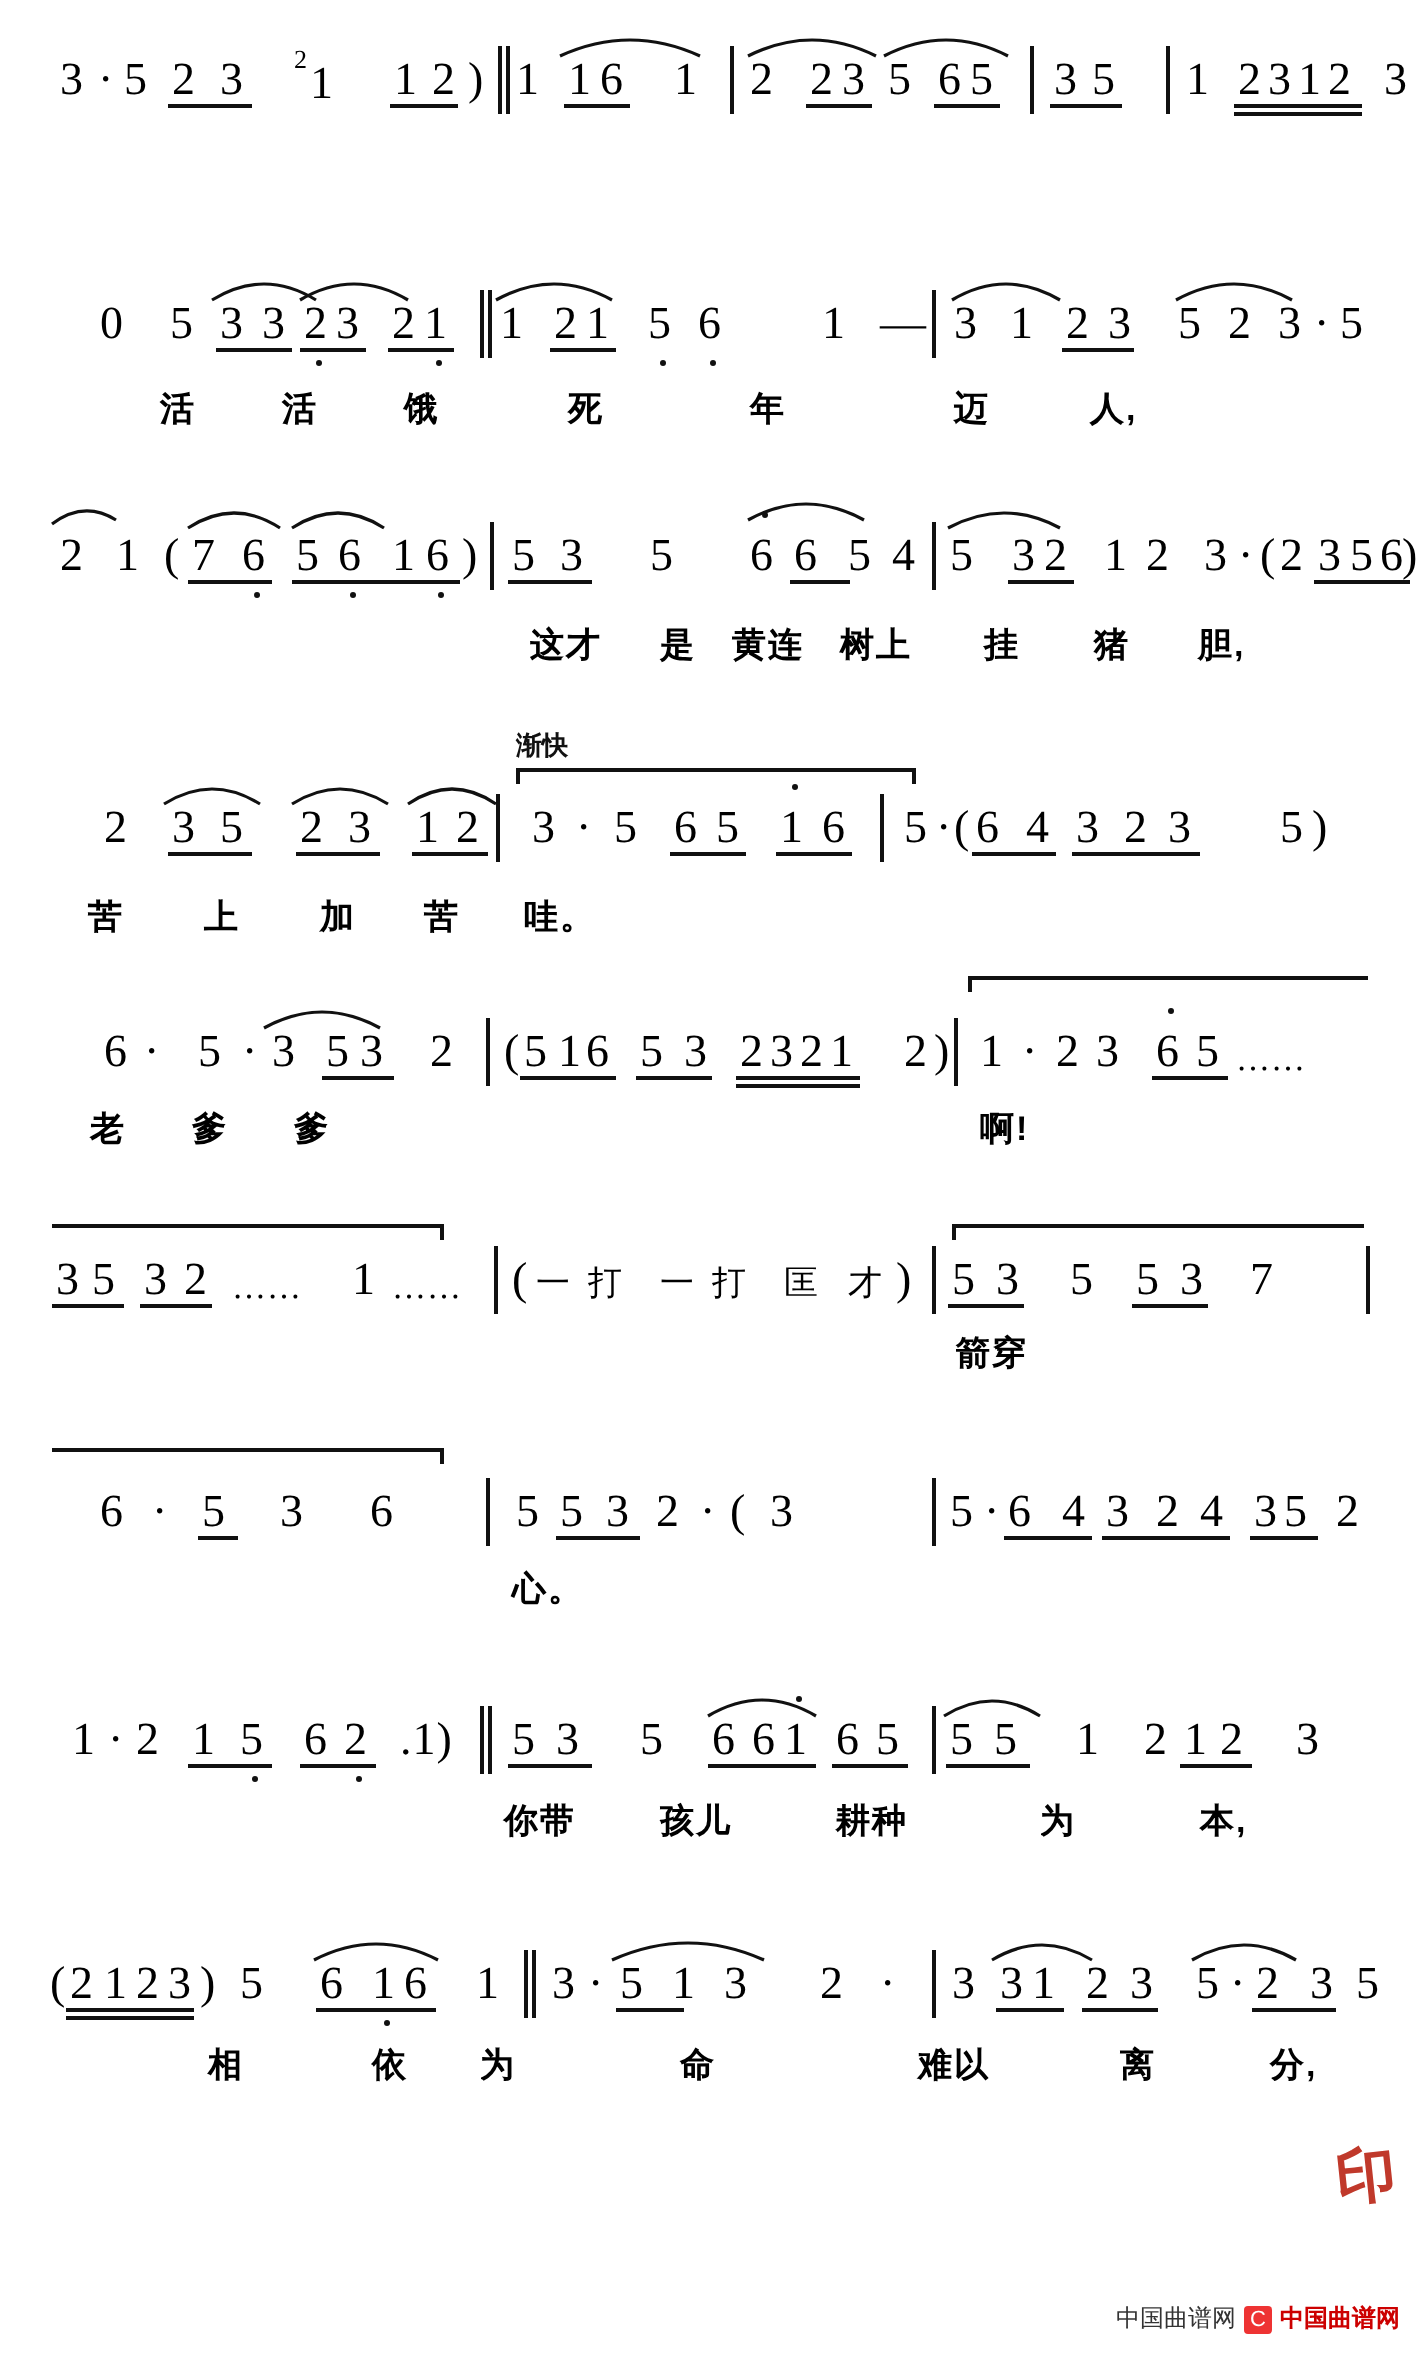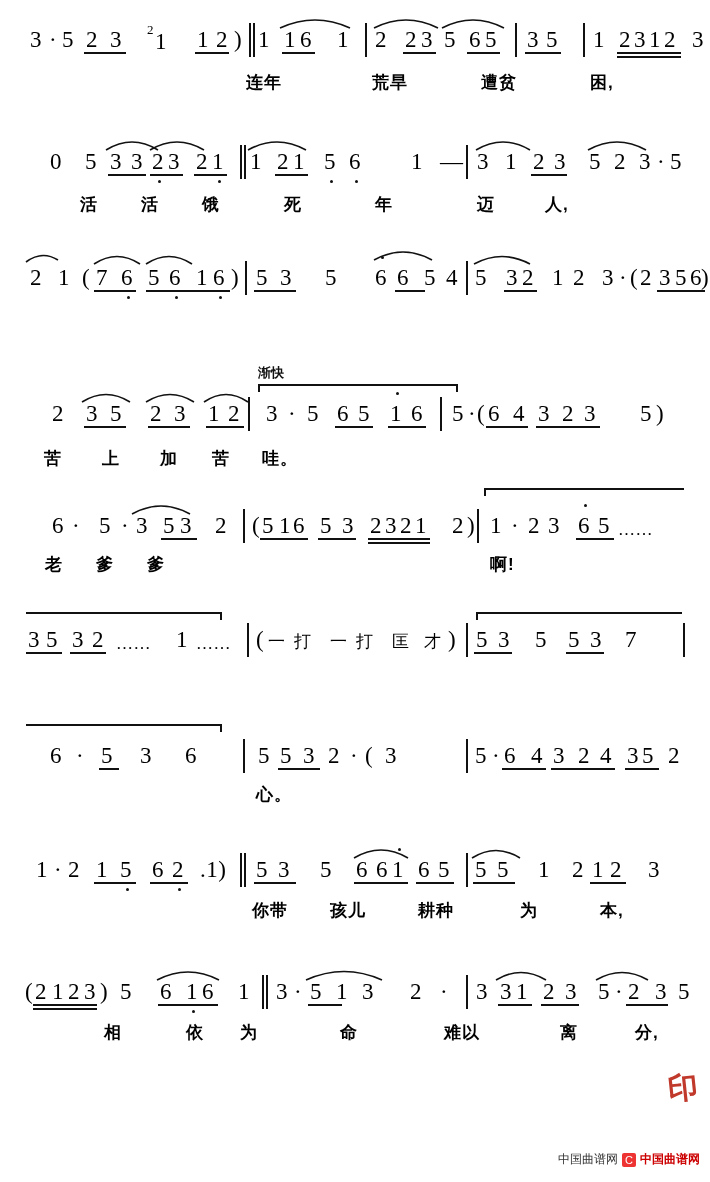--- a/index.html
+++ b/index.html
@@ -198,26 +198,20 @@
       <div class="bar" style="left:583px;top:5px;height:34px;"></div>
 
       <div class="tok" style="left:593px;top:10px;">1</div>
       <div class="tok" style="left:619px;top:10px;">2</div>
       <div class="tok" style="left:634px;top:10px;">3</div>
       <div class="tok" style="left:649px;top:10px;">1</div>
       <div class="tok" style="left:664px;top:10px;">2</div>
       <div class="beam" style="left:617px;top:34px;width:64px;"></div>
       <div class="beam2" style="left:617px;top:38px;width:64px;"></div>
       <div class="tok" style="left:692px;top:10px;">3</div>
-    </div>
-    <div class="lyrics-row" style="top:56px;">
-      <div class="lyr" style="left:246px;">连年</div>
-      <div class="lyr" style="left:372px;">荒旱</div>
-      <div class="lyr" style="left:481px;">遭贫</div>
-      <div class="lyr" style="left:590px;">困,</div>
     </div>
   </div>
 
   <div class="system" style="top:136px;height:110px;">
     <div class="notes-row">
       <div class="tok" style="left:50px;top:14px;">0</div>
       <div class="tok" style="left:85px;top:14px;">5</div>
       <div class="tok" style="left:110px;top:14px;">3</div>
       <div class="tok" style="left:131px;top:14px;">3</div>
       <div class="tok" style="left:152px;top:14px;">2</div>
@@ -360,20 +354,29 @@
       <div class="tok" style="left:602px;top:14px;">3</div>
       <div class="tok" style="left:619px;top:14px;">·</div>
       <div class="tok" style="left:630px;top:14px;">(</div>
       <div class="tok" style="left:640px;top:14px;">2</div>
       <div class="tok" style="left:659px;top:14px;">3</div>
       <div class="tok" style="left:675px;top:14px;">5</div>
       <div class="tok" style="left:690px;top:14px;">6</div>
       <div class="beam" style="left:657px;top:38px;width:48px;"></div>
       <div class="tok" style="left:701px;top:14px;">)</div>
     </div>
+    <div class="lyrics-row" style="top:62px;">
+      <div class="lyr" style="left:265px;">这才</div>
+      <div class="lyr" style="left:330px;">是</div>
+      <div class="lyr" style="left:366px;">黄连</div>
+      <div class="lyr" style="left:420px;">树上</div>
+      <div class="lyr" style="left:492px;">挂</div>
+      <div class="lyr" style="left:547px;">猪</div>
+      <div class="lyr" style="left:599px;">胆,</div>
+    </div>
   </div>
 
   <div class="system" style="top:380px;height:110px;">
     <div class="marking" style="left:258px;top:-16px;">渐快</div>
     <div class="notes-row">
       <div class="tok" style="left:52px;top:22px;">2</div>
       <div class="tok" style="left:86px;top:22px;">3</div>
       <div class="tok" style="left:110px;top:22px;">5</div>
       <div class="beam" style="left:84px;top:46px;width:42px;"></div>
       <div class="tok" style="left:150px;top:22px;">2</div>
@@ -531,20 +534,23 @@
       <div class="tok" style="left:476px;top:18px;">5</div>
       <div class="tok" style="left:498px;top:18px;">3</div>
       <div class="beam" style="left:474px;top:42px;width:38px;"></div>
       <div class="tok" style="left:535px;top:18px;">5</div>
       <div class="tok" style="left:568px;top:18px;">5</div>
       <div class="tok" style="left:590px;top:18px;">3</div>
       <div class="beam" style="left:566px;top:42px;width:38px;"></div>
       <div class="tok" style="left:625px;top:18px;">7</div>
 
       <div class="bar" style="left:683px;top:13px;height:34px;"></div>
+    </div>
+    <div class="lyrics-row" style="top:58px;">
+      <div class="lyr" style="left:478px;">箭穿</div>
     </div>
   </div>
 
   <div class="system" style="top:724px;height:110px;">
     <div class="notes-row">
       <div class="longbeam" style="left:26px;top:0px;width:196px;"></div>
       <div class="bar" style="left:220px;top:0px;height:8px;"></div>
       <div class="tok" style="left:50px;top:20px;">6</div>
       <div class="tok" style="left:76px;top:20px;">·</div>
       <div class="tok" style="left:101px;top:20px;">5</div>
@@ -710,21 +716,21 @@
         <svg width="56" height="16">
             <path d="M2,14 Q28,-1 54,14" stroke="#111" stroke-width="1.6" fill="none"></path>
           </svg>
       </div>
     </div>
     <div class="lyrics-row" style="top:62px;">
       <div class="lyr" style="left:104px;">相</div>
       <div class="lyr" style="left:186px;">依</div>
       <div class="lyr" style="left:240px;">为</div>
       <div class="lyr" style="left:340px;">命</div>
-      <div class="lyr" style="left:444px;">难以</div>
+      <div class="lyr" style="left:459px;">难以</div>
       <div class="lyr" style="left:560px;">离</div>
       <div class="lyr" style="left:635px;">分,</div>
     </div>
   </div>
 
   <div class="stamp" style="left:668px;top:1068px;">印</div>
 
   <div class="footer">
     <span>中国曲谱网</span>
     <span class="cbox">C</span>

